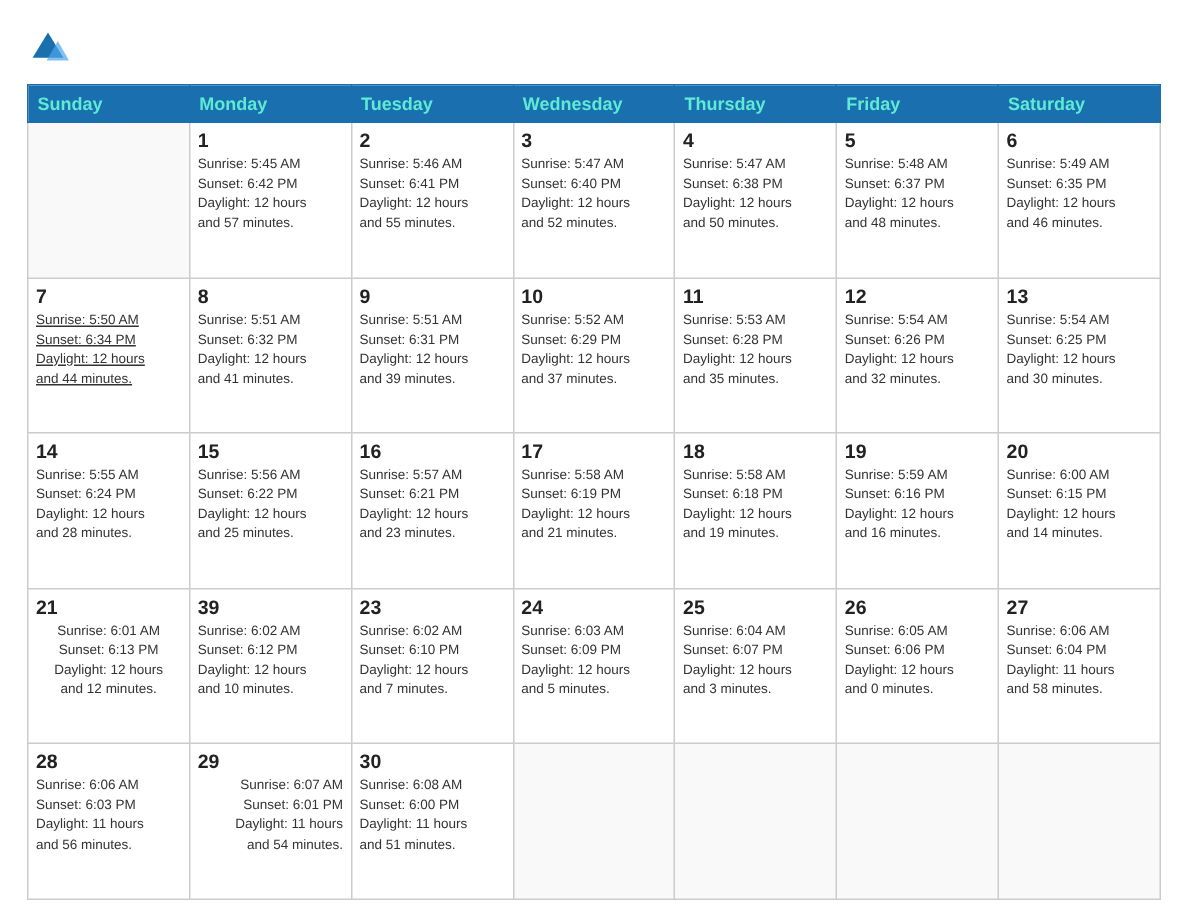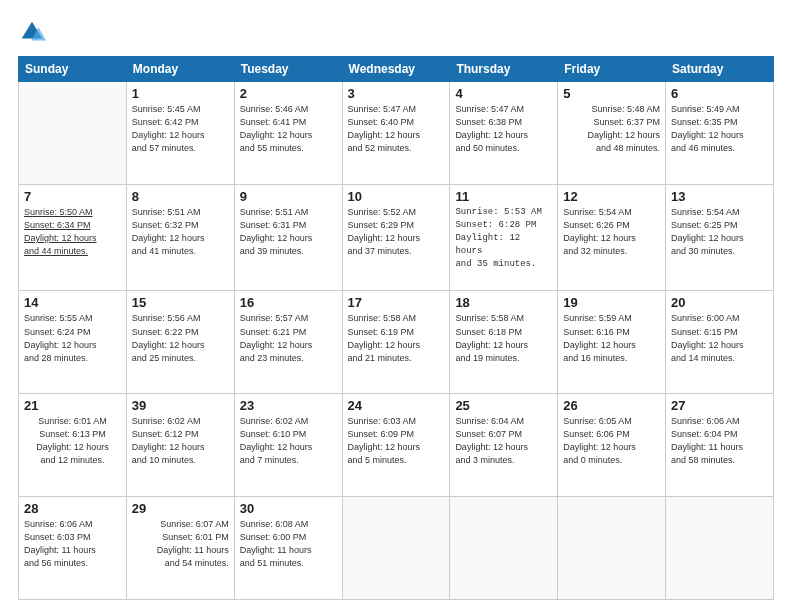--- a/index.html
+++ b/index.html
@@ -60,21 +60,21 @@
       font-size: 14px;
       color: #444;
     }
     .calendar {
       width: 100%;
       border-collapse: collapse;
       flex: 1;
     }
     .calendar th {
       background: #1a6fae;
-      color: #ffffff;
+      color: #5eead4;
       font-size: 12px;
       font-weight: bold;
       padding: 5px 6px;
       text-align: left;
       border: 1px solid #1a6fae;
     }
     .calendar td {
       vertical-align: top;
       border: 1px solid #ccc;
       padding: 4px 5px;
@@ -161,21 +161,21 @@
           </td>
           <td>
             <span class="day-number">4</span>
             <div class="day-info" style="white-space: pre-line;">Sunrise: 5:47 AM
 Sunset: 6:38 PM
 Daylight: 12 hours
 and 50 minutes.</div>
           </td>
           <td>
             <span class="day-number">5</span>
-            <div class="day-info" style="white-space: pre-line; text-align: right;">Sunrise: 5:48 AM
+            <div class="day-info" style="white-space: pre-line;">Sunrise: 5:48 AM
 Sunset: 6:37 PM
 Daylight: 12 hours
 and 48 minutes.</div>
           </td>
           <td>
             <span class="day-number">6</span>
             <div class="day-info" style="white-space: pre-line;">Sunrise: 5:49 AM
 Sunset: 6:35 PM
 Daylight: 12 hours
 and 46 minutes.</div>
@@ -205,21 +205,21 @@
           </td>
           <td>
             <span class="day-number">10</span>
             <div class="day-info" style="white-space: pre-line;">Sunrise: 5:52 AM
 Sunset: 6:29 PM
 Daylight: 12 hours
 and 37 minutes.</div>
           </td>
           <td>
             <span class="day-number">11</span>
-            <div class="day-info" style="white-space: pre-line; font-family: Liberation Mono, monospace;">Sunrise: 5:53 AM
+            <div class="day-info" style="white-space: pre-line;">Sunrise: 5:53 AM
 Sunset: 6:28 PM
 Daylight: 12 hours
 and 35 minutes.</div>
           </td>
           <td>
             <span class="day-number">12</span>
             <div class="day-info" style="white-space: pre-line;">Sunrise: 5:54 AM
 Sunset: 6:26 PM
 Daylight: 12 hours
 and 32 minutes.</div>

